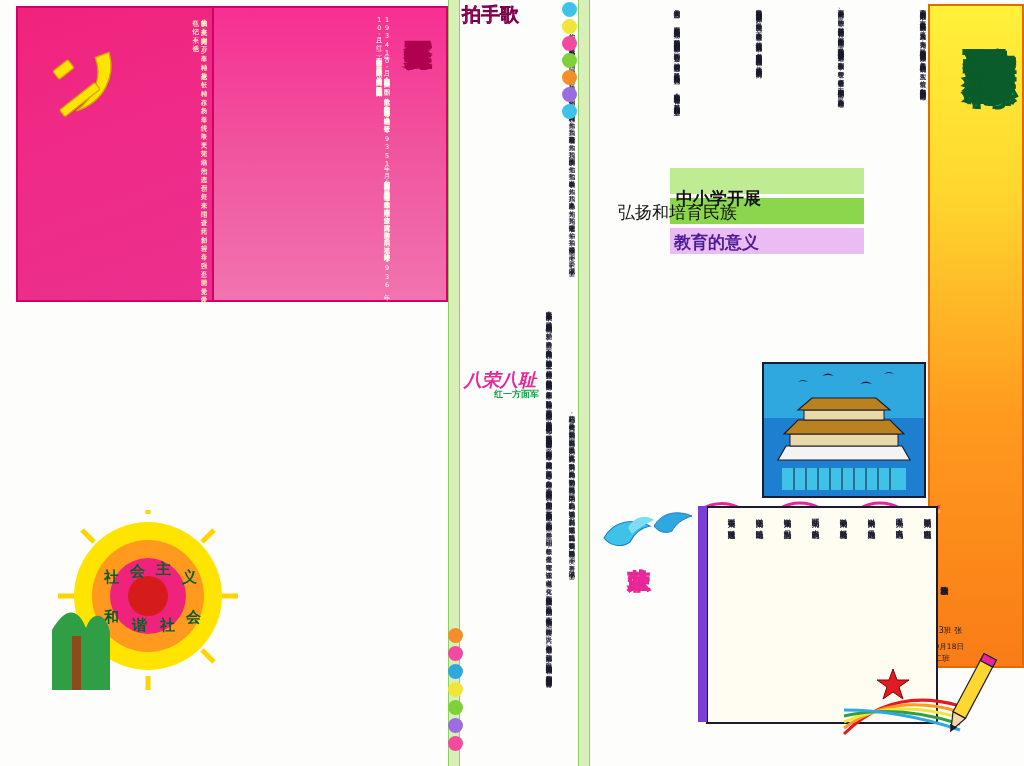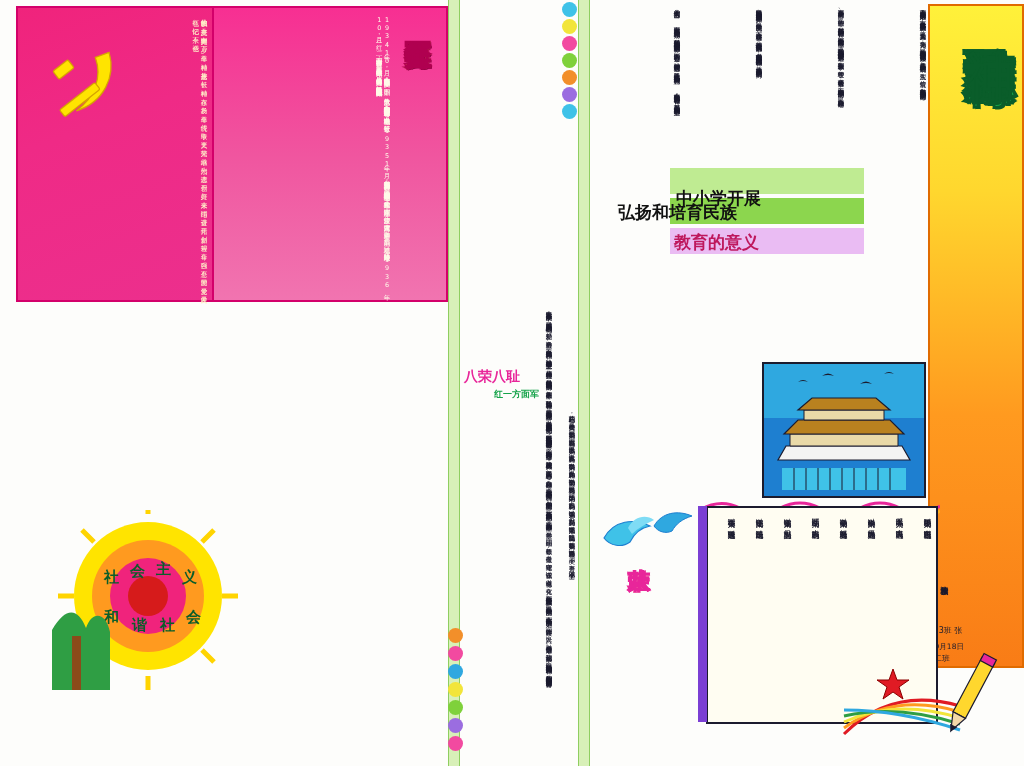--- a/index.html
+++ b/index.html
@@ -76,22 +76,22 @@
   }
 
   
   .bead { border-radius: 50%; position: absolute; }
 
   
   #mid-title-box {
     left: 670px; top: 168px; width: 196px; height: 92px;
   }
   #mid-title-l1 { color: #111; font-size: 17px; font-weight: bold; }
-  #mid-title-l2 { color: #111; font-size: 17px; font-weight: bold; }
-  #mid-title-l3 { color: #be185d; font-size: 17px; font-weight: bold; }
+  #mid-title-l2 { color: #111; font-size: 17px; font-weight: normal; }
+  #mid-title-l3 { color: #4c1d95; font-size: 17px; font-weight: bold; }
 
   
   #orange-panel {
     left: 928px; top: 4px; width: 92px; height: 660px;
     background: linear-gradient(180deg,#fff13a 0%, #ffd72e 28%, #ff9a1f 62%, #f97c16 100%);
     border: 2px solid #e06b00;
   }
   #main-title {
     right: 8px; top: 8px;
     font-size: 52px;
@@ -138,21 +138,21 @@
     font-size: 6.4px;
     line-height: 1.2;
     letter-spacing: 0.3px;
     word-break: break-all;
     writing-mode: vertical-rl;
     text-orientation: upright;
   }
 
   #baxiu-title {
     left: 466px; top: 370px;
-    font-size: 14px; font-weight: bold; color: #e8269a;
+    font-size: 18px; font-weight: bold; color: #e8269a; font-style: italic;
   }
   #baxiu-sub {
     left: 492px; top: 384px;
     font-size: 9px; font-weight: bold; color: #16a34a;
   }
   #bazhong-title {
     left: 628px; top: 552px;
     font-size: 22px; font-weight: bold; color: #fff13a;
     -webkit-text-stroke: 1px #e8269a;
     line-height: 1.05;
@@ -179,20 +179,24 @@
   </div>
 
   <div class="abs" id="pink-title-panel">
     <div class="abs vert" id="changzheng-title">红军长征简介</div>
     <div class="abs vert tiny-text" style="right:56px; top:8px; height:278px; width:164px; color:#fffbe8; font-size:6.4px; line-height:1.22;">1934年10月，中央革命根据地（中央苏区）第五次反“围剿”战争失败，中共中央机关和中央红军（红一方面军）被迫实行战略转移，退出中央根据地，进行长征。1935年1月，党中央在贵州遵义召开政治局扩大会议，确立了毛泽东同志在党和红军中的领导地位，挽救了党和红军。红军四渡赤水，巧渡金沙江，强渡大渡河，飞夺泸定桥，翻雪山，过草地，历经艰难险阻。1936年10月，红一、二、四方面军在甘肃会宁会师，宣告了二万五千里长征的胜利结束。长征是人类历史上的伟大奇迹，长征精神是中华民族自强不息的民族精神的最高体现。</div>
   </div>
 
   <div class="abs green-strip" style="left:448px; top:0; width:10px; height:766px;"></div>
   <div class="abs green-strip" style="left:578px; top:0; width:10px; height:766px;"></div>
 
+  <div class="abs" style="left:458px; top:0; width:120px; height:366px;">
+    <div class="abs" id="paishouge-title" style="left:4px; top:2px;">拍手歌</div>
+    <div class="abs vert tiny-text" style="right:2px; top:28px; height:330px; width:112px; font-size:6.3px;">你拍一，我拍一，八荣八耻记心里；你拍二，我拍二，祖国富强我心愿；你拍三，我拍三，精神文明大发展；你拍四，我拍四，做人不能自私自利；你拍五，我拍五，勤劳节俭最幸福；你拍六，我拍六，团结互助朋友多；你拍七，我拍七，崇尚科学学本领；你拍八，我拍八，热爱人民人人夸；你拍九，我拍九，遵纪守法要记牢；你拍十，我拍十，诚实守信好品质；小朋友，要牢记，做个文明小卫士。</div>
+  </div>
 
   <div class="abs" style="left:560px; top:0px; width:20px; height:118px;">
     <div class="bead" style="left:2px; top:2px;  width:15px; height:15px; background:#3fc2e8;"></div>
     <div class="bead" style="left:2px; top:19px; width:15px; height:15px; background:#f2e53a;"></div>
     <div class="bead" style="left:2px; top:36px; width:15px; height:15px; background:#f24aa0;"></div>
     <div class="bead" style="left:2px; top:53px; width:15px; height:15px; background:#7fd13b;"></div>
     <div class="bead" style="left:2px; top:70px; width:15px; height:15px; background:#f28f2a;"></div>
     <div class="bead" style="left:2px; top:87px; width:15px; height:15px; background:#9b6de0;"></div>
     <div class="bead" style="left:2px; top:104px;width:15px; height:15px; background:#3fc2e8;"></div>
   </div>

